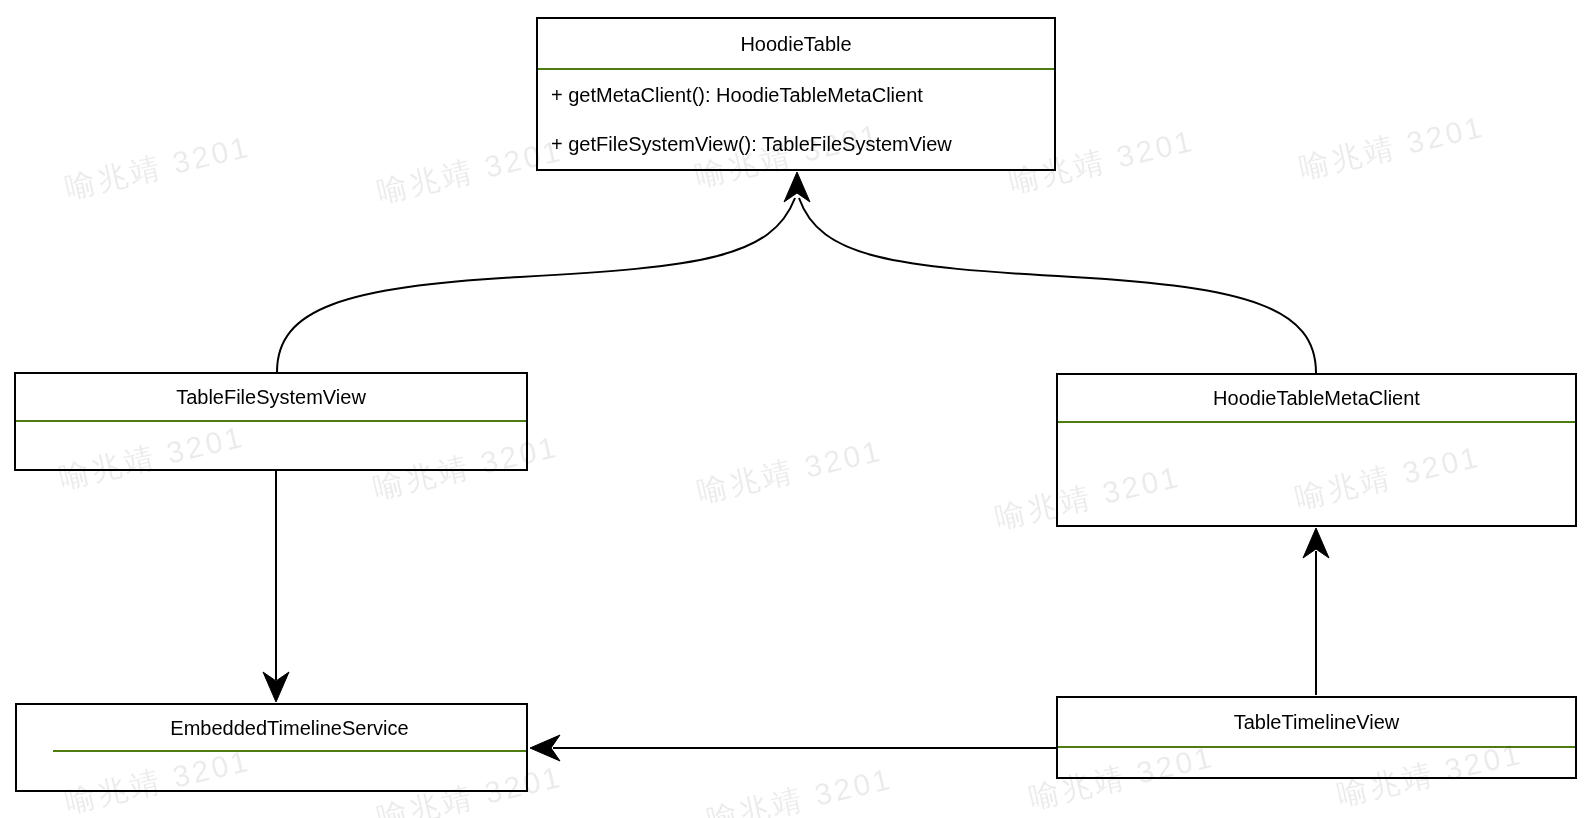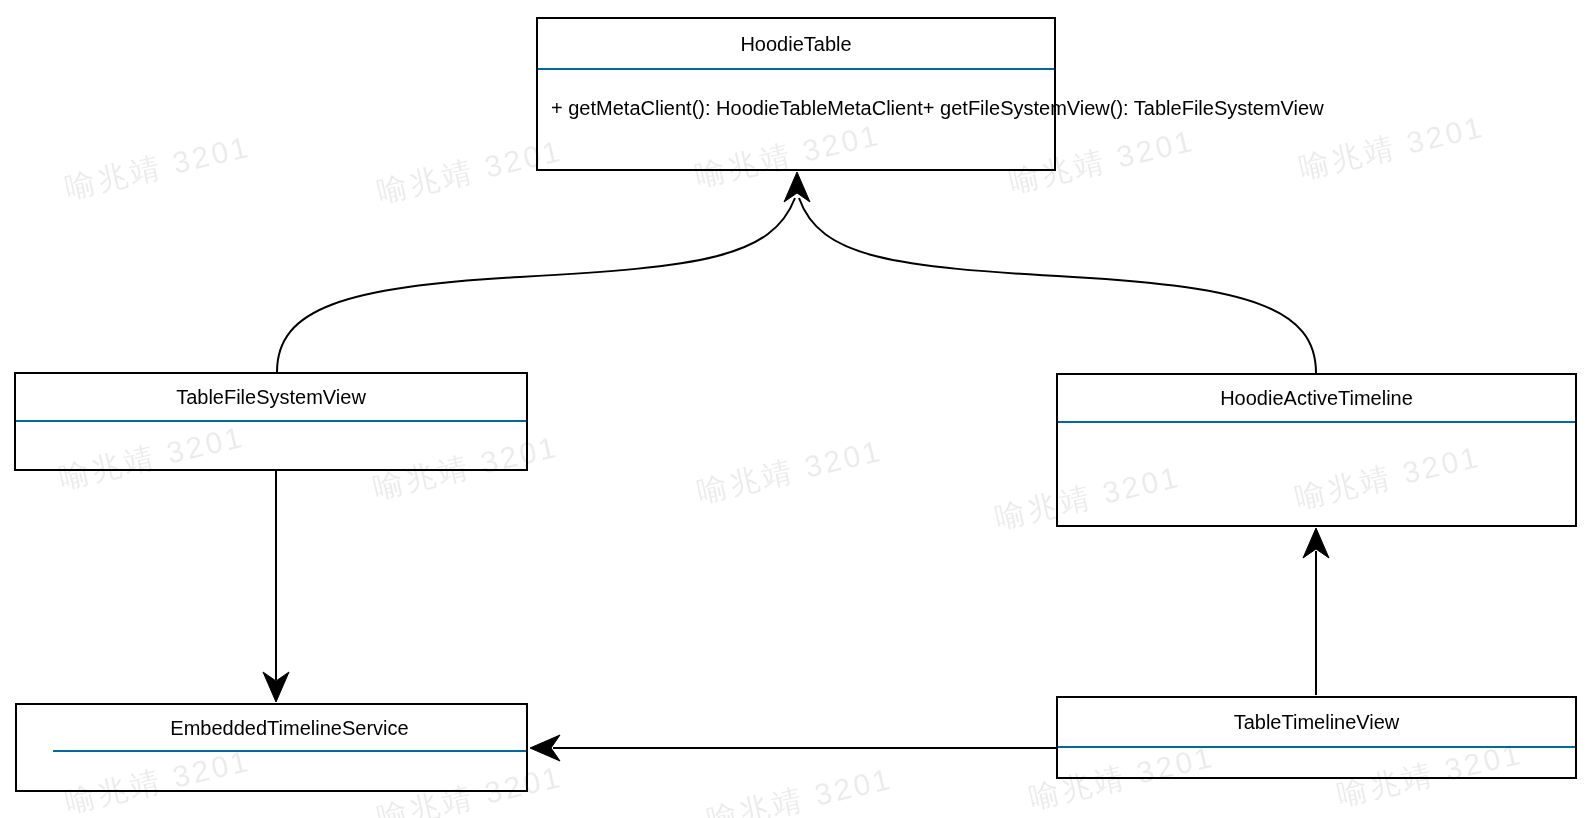--- a/index.html
+++ b/index.html
@@ -19,35 +19,34 @@
     position: absolute;
     box-sizing: border-box;
     background: #ffffff;
     border: 2px solid #000000;
     display: flex;
     flex-direction: column;
     z-index: 2;
   }
   .uml-title {
     box-sizing: content-box;
-    border-bottom: 2px solid #0369a1;
+    border-bottom: 2px solid #4d7c0f;
     display: flex;
     align-items: center;
     justify-content: center;
     font-size: 20px;
     line-height: 1;
     white-space: nowrap;
   }
   .uml-members {
     flex: 1;
     display: flex;
-    flex-direction: row;
+    flex-direction: column;
     justify-content: space-around;
     padding-left: 13px;
-    margin-top: 28px;
   }
   .uml-method {
     font-size: 20px;
     line-height: 1;
     white-space: nowrap;
   }
   #connector-layer {
     position: absolute;
     left: 0;
     top: 0;
@@ -86,21 +85,21 @@
     <div class="uml-method">+ getFileSystemView(): TableFileSystemView</div>
   </div>
 </div>
 
 <div class="uml-class" style="left:14px; top:372px; width:514px; height:99px;">
   <div class="uml-title" style="height:46px;text-align:center;">TableFileSystemView</div>
   <div class="uml-members"></div>
 </div>
 
 <div class="uml-class" style="left:1056px; top:373px; width:521px; height:154px;">
-  <div class="uml-title" style="height:46px;">HoodieActiveTimeline</div>
+  <div class="uml-title" style="height:46px;">HoodieTableMetaClient</div>
   <div class="uml-members">
   </div>
 </div>
 
 <div class="uml-class" style="left:15px; top:703px; width:513px; height:89px;">
   <div class="uml-title" style="height:45px;margin-left:36px;">EmbeddedTimelineService</div>
   <div class="uml-members"></div>
 </div>
 
 <div class="uml-class" style="left:1056px; top:696px; width:521px; height:83px;">

